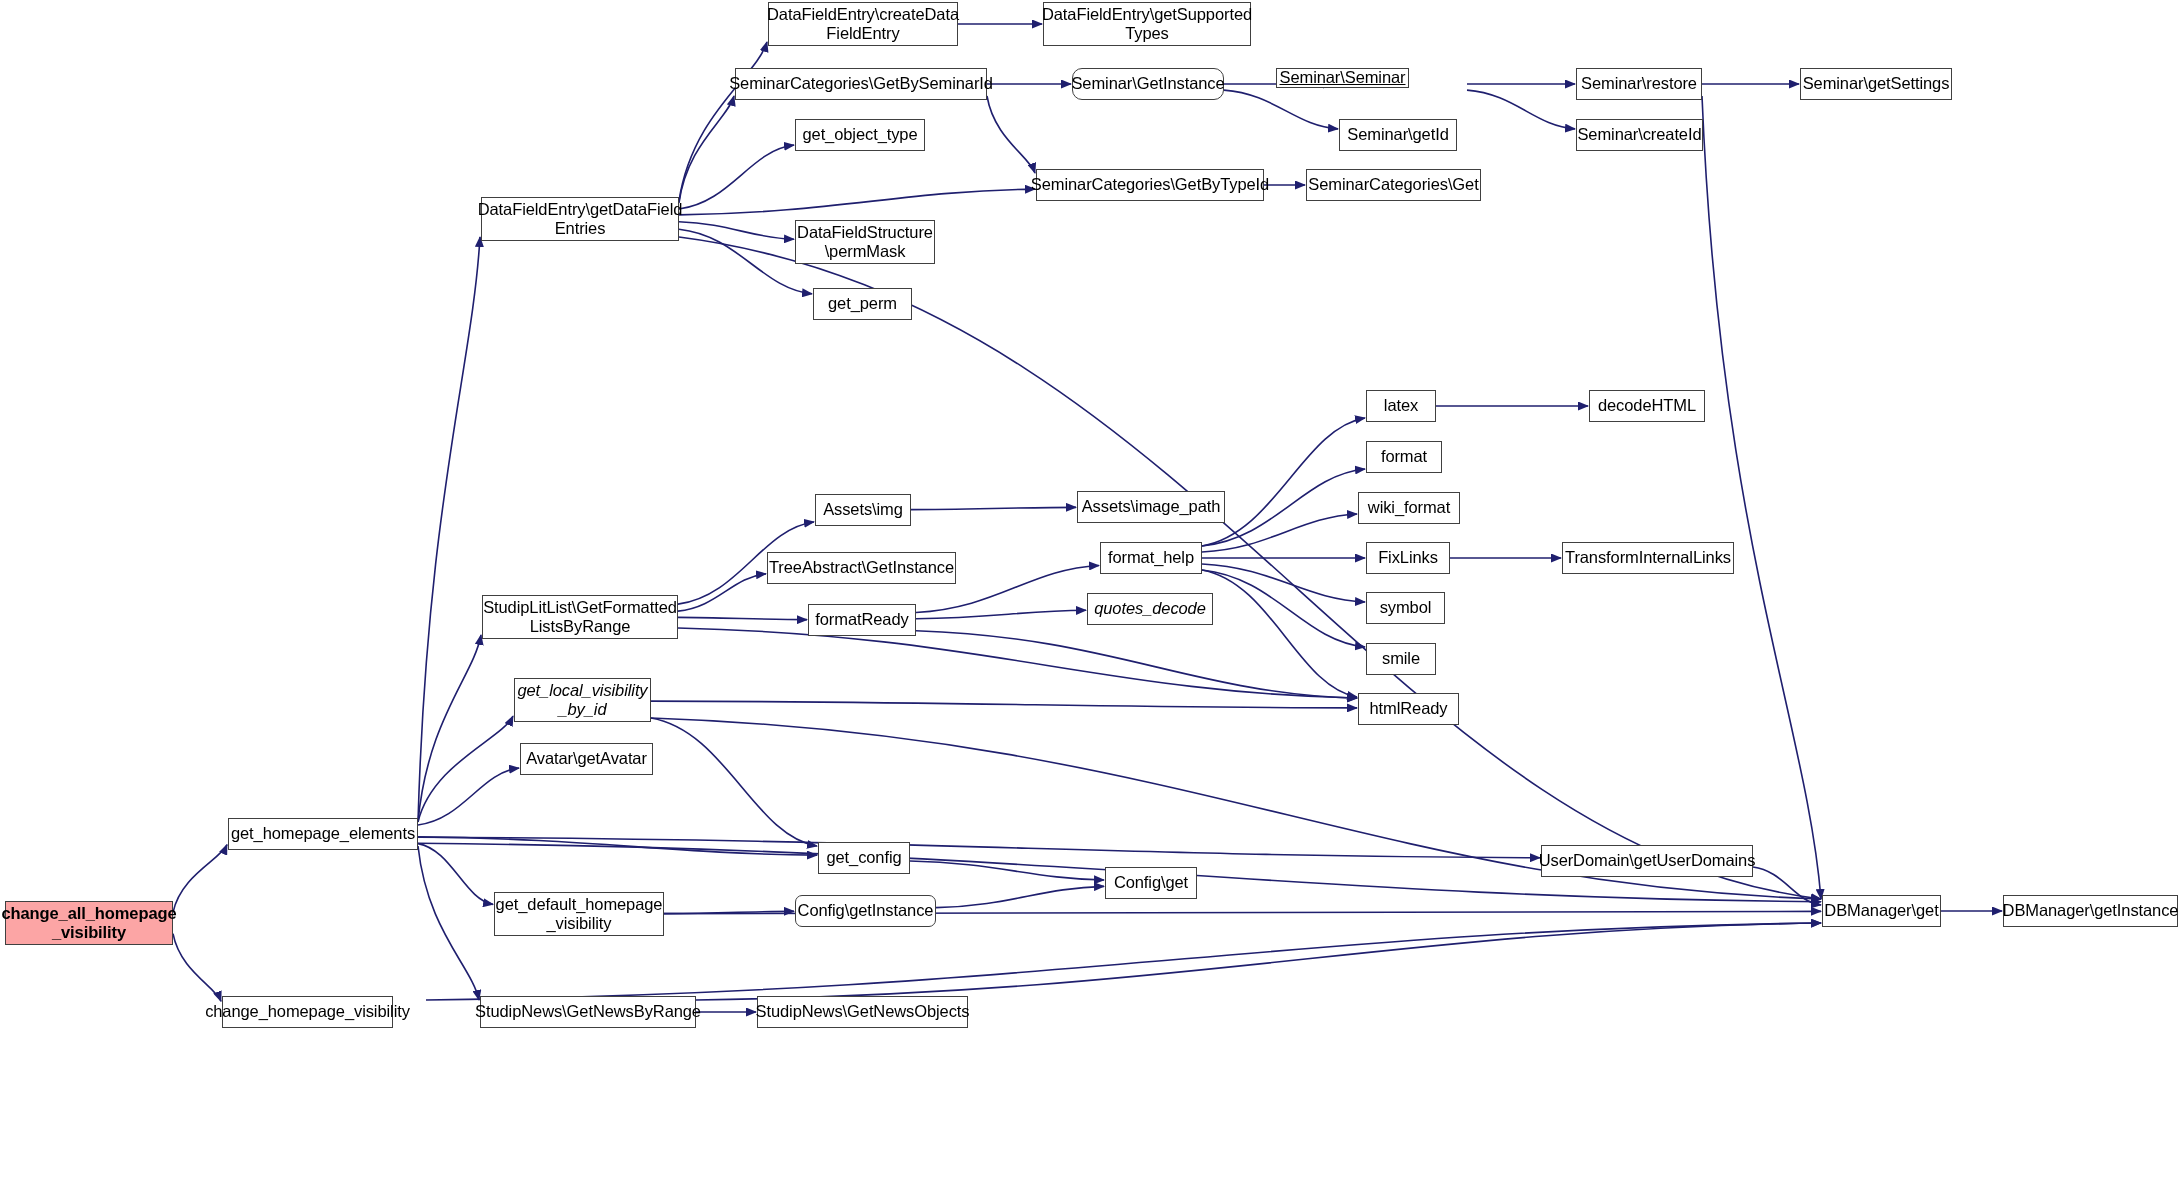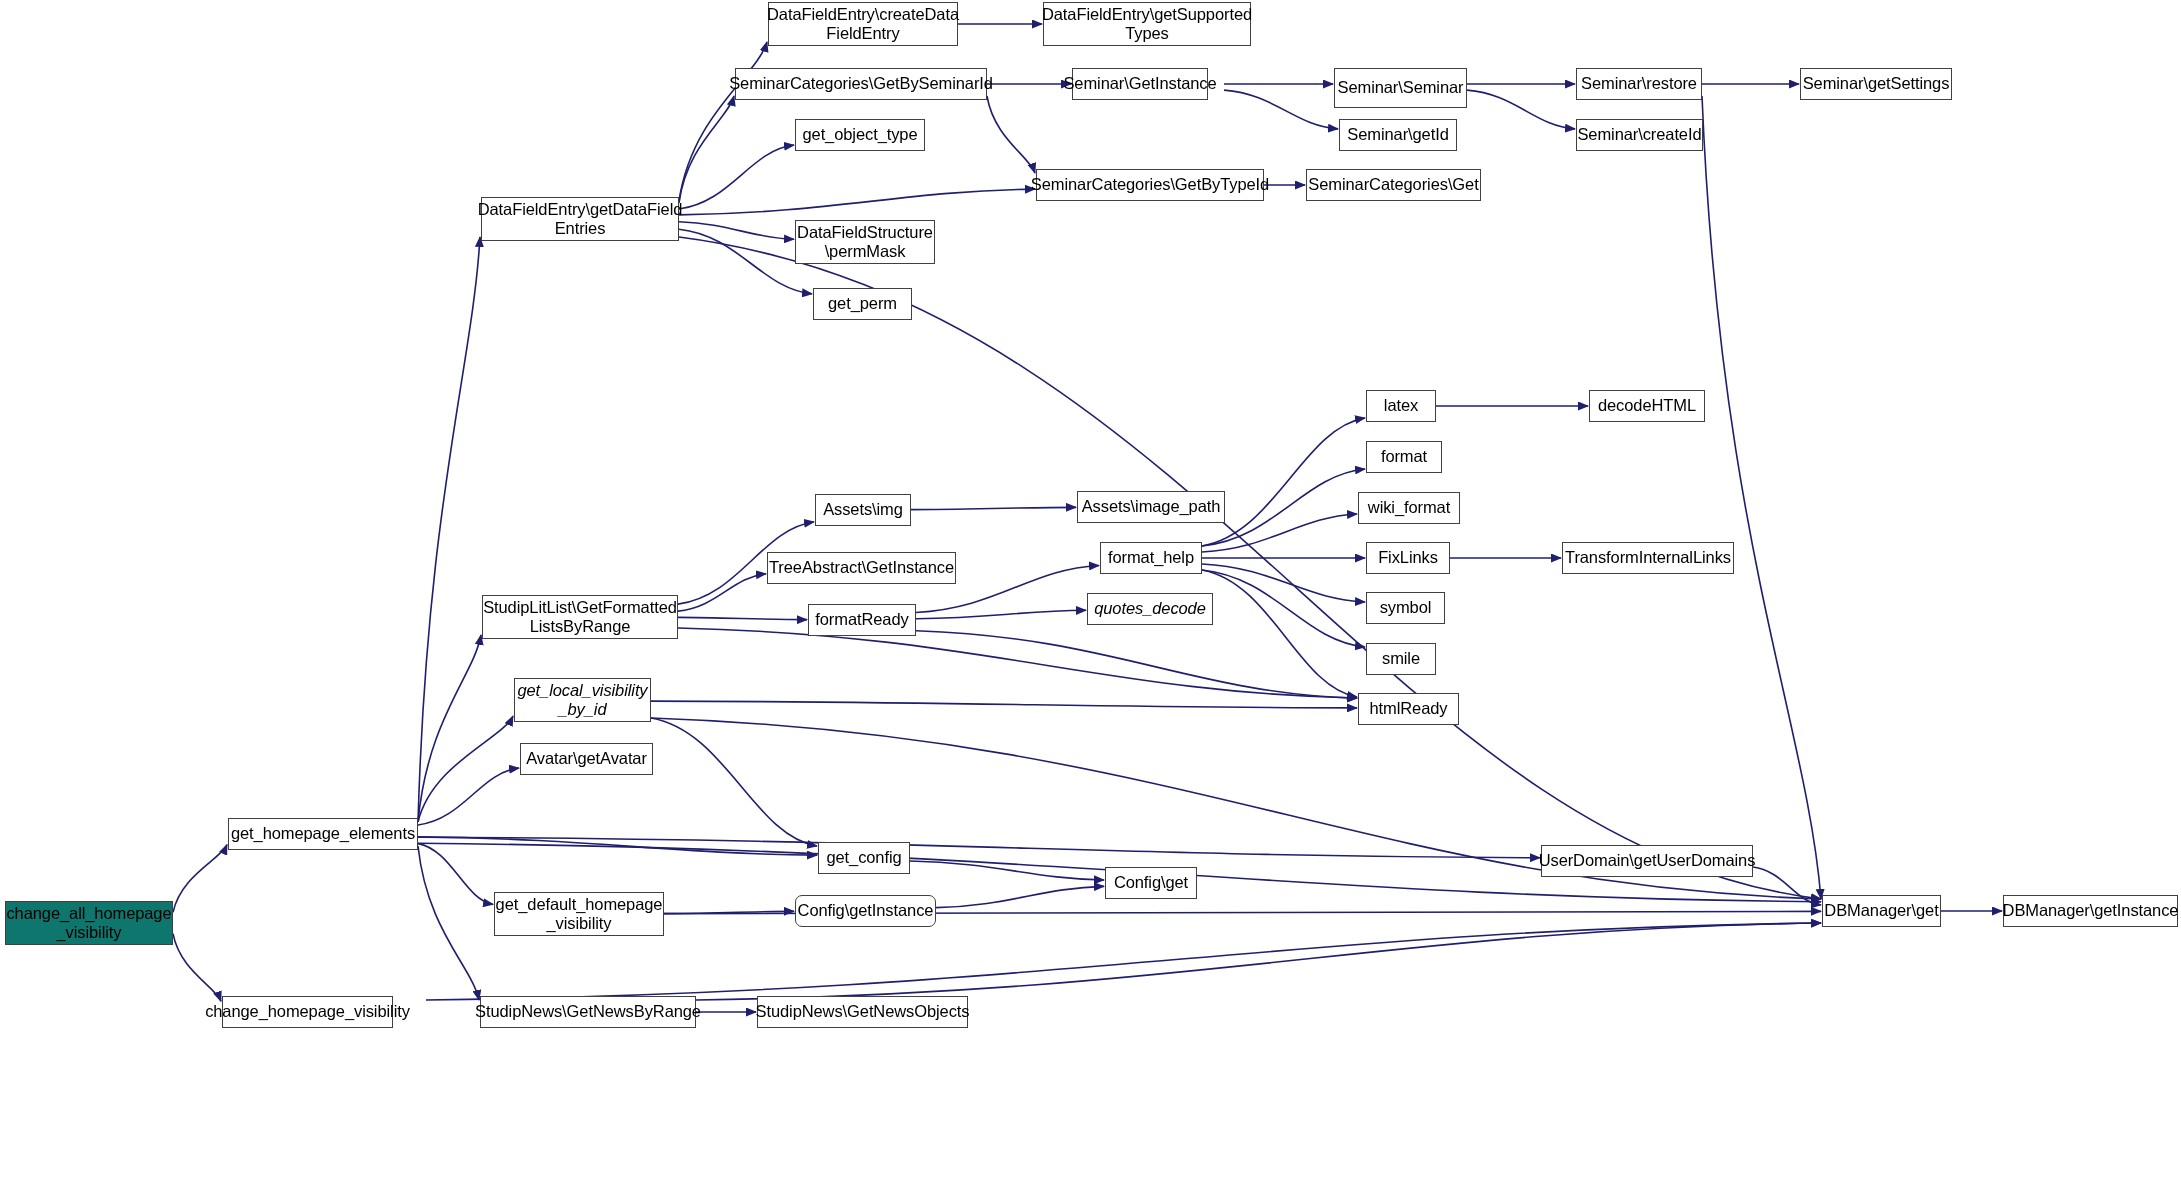--- a/index.html
+++ b/index.html
@@ -26,22 +26,23 @@
     align-items:center;
     justify-content:center;
     text-align:center;
     line-height:1.18;
     font-size:16.5px;
     letter-spacing:-0.1px;
     white-space:pre-line;
     cursor:pointer;
   }
   .node.highlight{
-    background:#0f766e;
+    background:#fca5a5;
     border-color:#404040;
+    font-weight:bold;
   }
 </style>
 </head>
 <body>
 
 <div id="canvas">
   <svg id="edges" viewBox="0 0 2181 1181">
     <defs>
       <marker id="arrow" markerWidth="11" markerHeight="9" refX="10" refY="4.5" orient="auto" markerUnits="userSpaceOnUse">
         <path d="M0,0 L11,4.5 L0,9 z" fill="#1f1f6e"></path>
@@ -106,22 +107,22 @@
         <path d="M696,1012 C715.8,1012 735.6,1012 756,1012" fill="none" stroke="#1f1f6e" stroke-width="1.6" marker-end="url(#arrow)"></path>
         <path d="M696,1000 C1202.25,992.3 1393.5,929.16 1821,923" fill="none" stroke="#1f1f6e" stroke-width="1.6" marker-end="url(#arrow)"></path>
       </g>
   </svg>
   <div id="node-layer">
       <div class="node" style="left: 768px; top: 2px; width: 190px; height: 44px;">DataFieldEntry\createData
 FieldEntry</div>
       <div class="node" style="left: 1043px; top: 2px; width: 208px; height: 44px;">DataFieldEntry\getSupported
 Types</div>
       <div class="node" style="left: 735px; top: 68px; width: 252px; height: 32px;">SeminarCategories\GetBySeminarId</div>
-      <div class="node" style="left: 1072px; top: 68px; width: 136px; height: 32px;">Seminar\GetInstance</div>
-      <div class="node" style="left: 1334px; top: 68px; width: 133px; height: 40px;">Seminar\Seminar</div>
+      <div class="node" style="left: 1072px; top: 68px; width: 152px; height: 32px; border-radius: 10px;">Seminar\GetInstance</div>
+      <div class="node" style="left: 1276px; top: 68px; width: 133px; height: 20px; text-decoration: underline;">Seminar\Seminar</div>
       <div class="node" style="left: 1576px; top: 68px; width: 126px; height: 32px;">Seminar\restore</div>
       <div class="node" style="left: 1800px; top: 68px; width: 152px; height: 32px;">Seminar\getSettings</div>
       <div class="node" style="left: 1339px; top: 119px; width: 118px; height: 32px;">Seminar\getId</div>
       <div class="node" style="left: 1576px; top: 119px; width: 127px; height: 32px;">Seminar\createId</div>
       <div class="node" style="left: 795px; top: 119px; width: 130px; height: 32px;">get_object_type</div>
       <div class="node" style="left: 481px; top: 197px; width: 198px; height: 44px;">DataFieldEntry\getDataField
 Entries</div>
       <div class="node" style="left: 1036px; top: 169px; width: 228px; height: 32px;">SeminarCategories\GetByTypeId</div>
       <div class="node" style="left: 1306px; top: 169px; width: 175px; height: 32px;">SeminarCategories\Get</div>
       <div class="node" style="left: 795px; top: 220px; width: 140px; height: 44px;">DataFieldStructure

